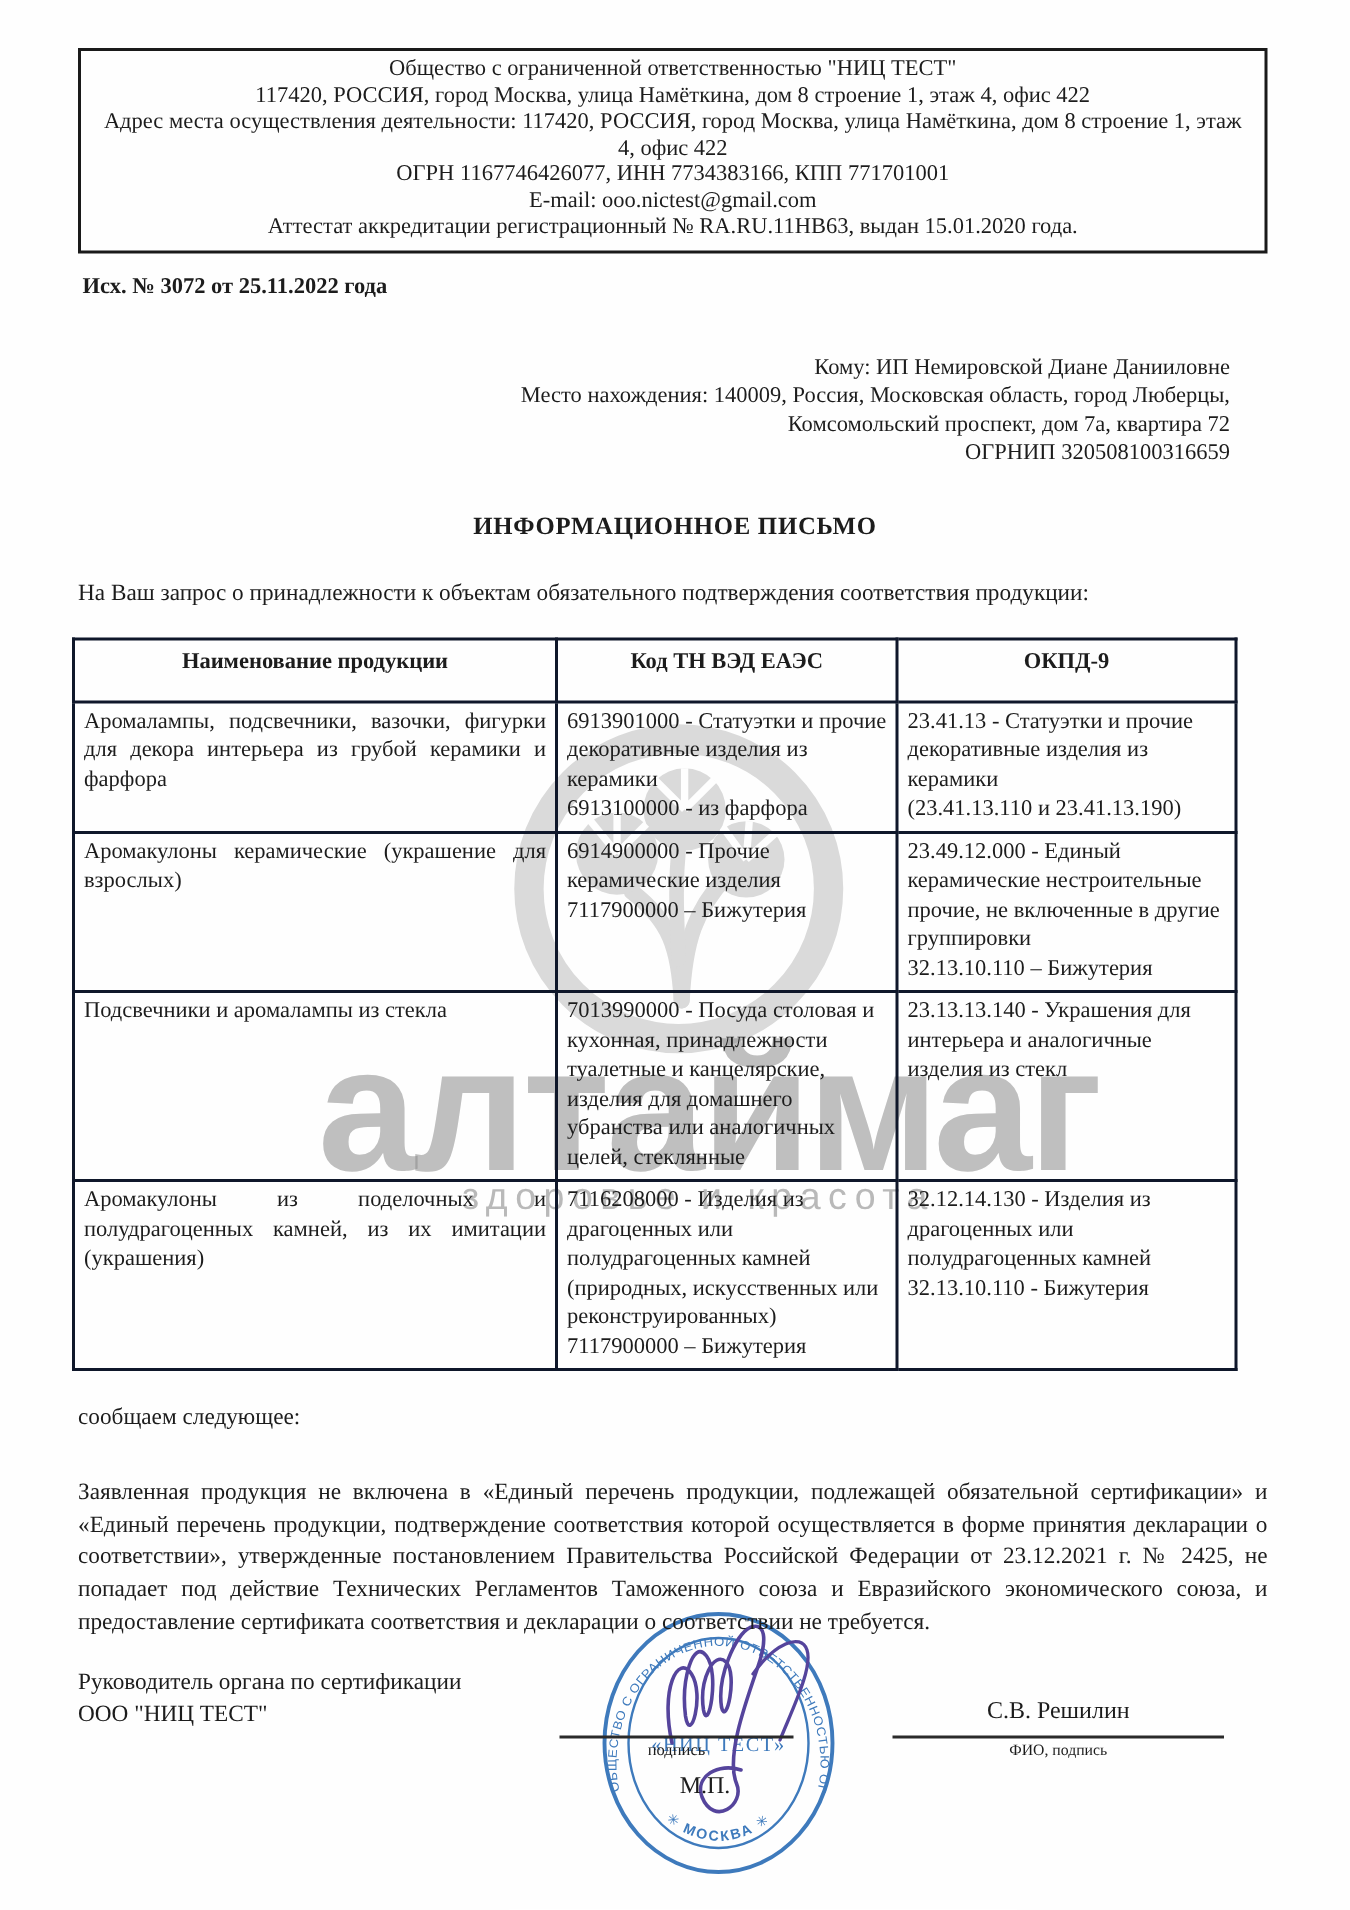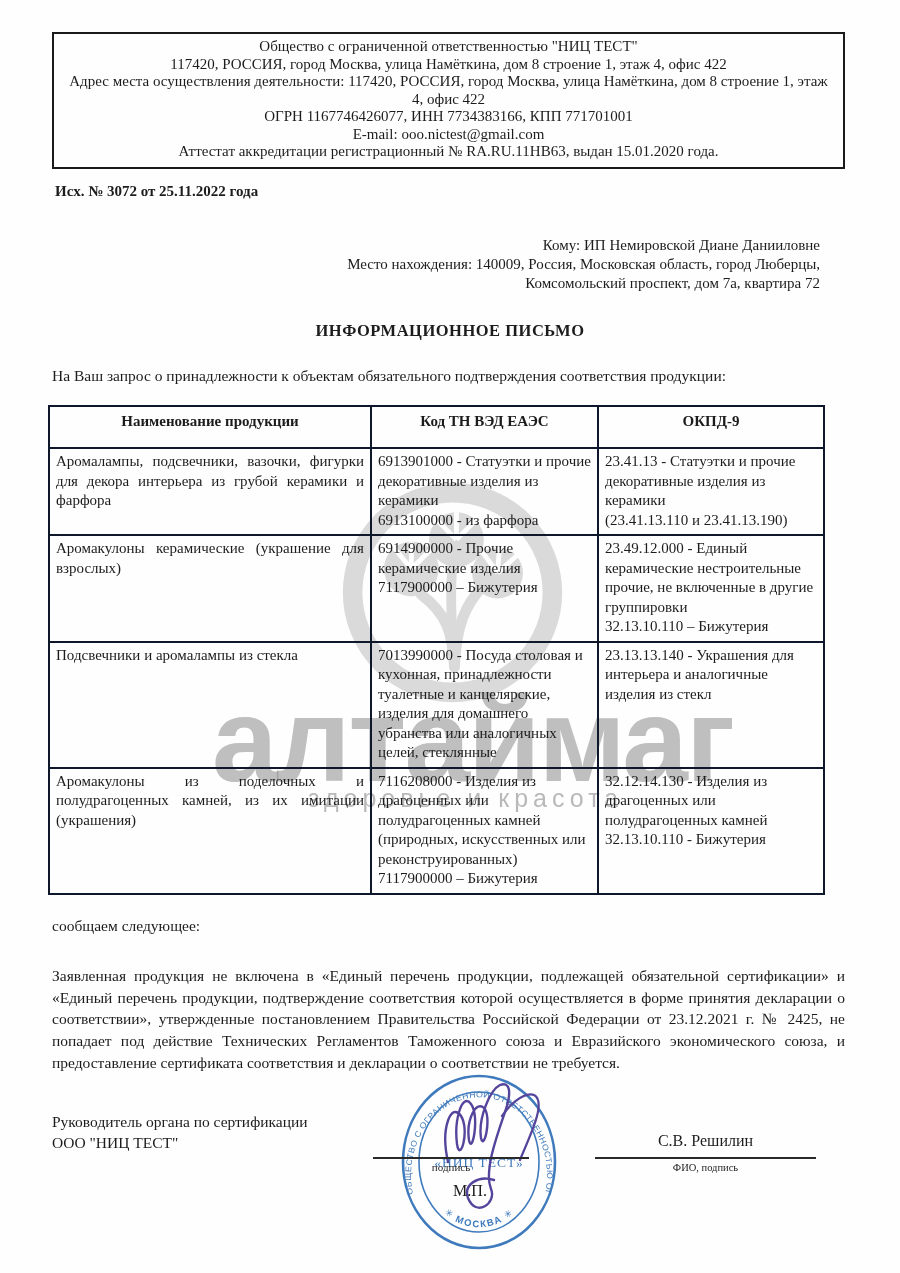--- a/index.html
+++ b/index.html
@@ -102,20 +102,21 @@
       <div>ОГРН 1167746426077, ИНН 7734383166, КПП 771701001</div>
       <div>E-mail: ooo.nictest@gmail.com</div>
       <div>Аттестат аккредитации регистрационный № RA.RU.11НВ63, выдан 15.01.2020 года.</div>
     </div>
 
     <div class="outgoing">Исх. № 3072 от 25.11.2022 года</div>
 
     <div class="recipient">
       <div>Кому: ИП Немировской Диане Данииловне</div>
       <div>Место нахождения: 140009, Россия, Московская область, город Люберцы, Комсомольский проспект, дом 7а, квартира 72</div>
+      <div>ОГРНИП 320508100316659</div>
     </div>
 
     <div class="doc-title">ИНФОРМАЦИОННОЕ ПИСЬМО</div>
 
     <p class="intro">На Ваш запрос о принадлежности к объектам обязательного подтверждения соответствия продукции:</p>
 
     <table class="products">
       <colgroup>
           <col class="c1">
           <col class="c2">

